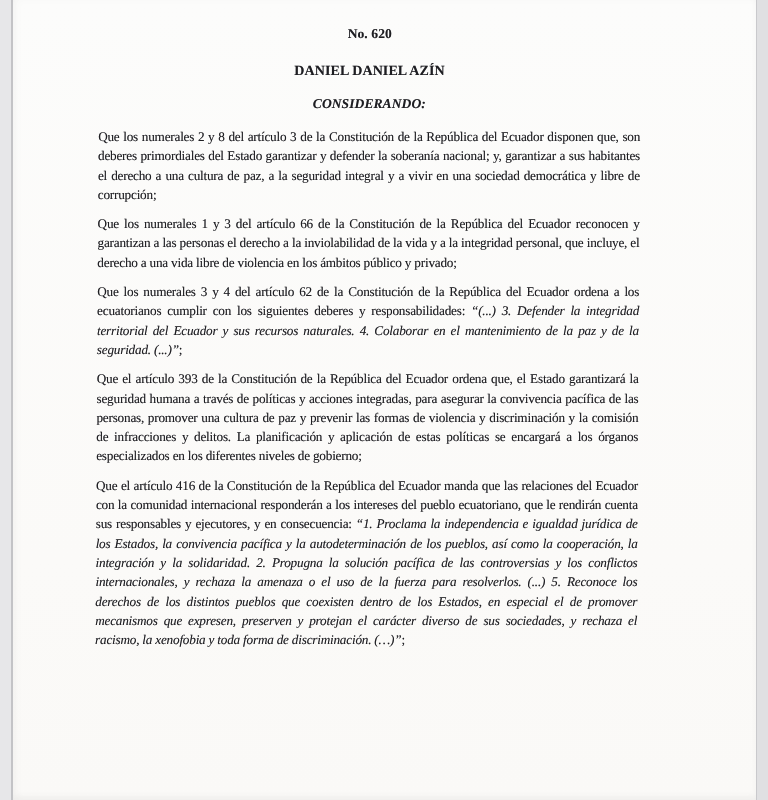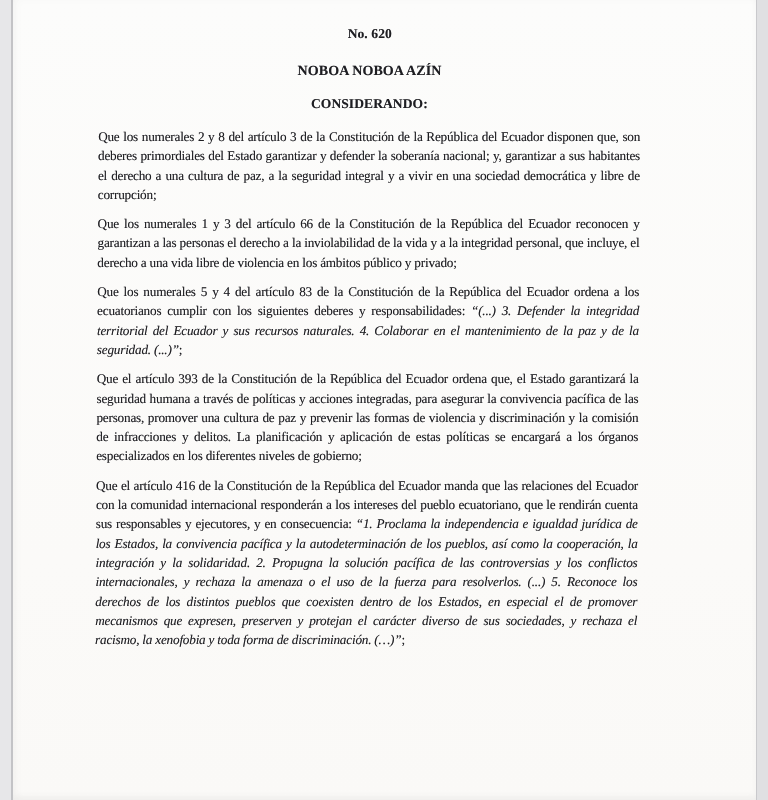--- a/index.html
+++ b/index.html
@@ -56,21 +56,21 @@
   .doc-heading {
     text-align: center;
     font-weight: bold;
     font-size: 14px;
     letter-spacing: 0.1px;
     line-height: 15px;
   }
   .h-number   { margin: 26px 0 22px 0; font-size: 13.5px; }
   .h-author   { margin: 0 0 18px 0; }
   .h-title    { margin: 0 0 17px 0; }
-  .h-section  { margin: 0 0 16px 0; font-size: 13.5px; }
+  .h-section  { margin: 0 0 16px 0; font-size: 13.5px; font-style: italic; }
   .paragraph-list p {
     margin: 0 0 10px 0;
     font-size: 13.2px;
     letter-spacing: -0.2px;
     line-height: 19.3px;
     text-align: justify;
   }
   .paragraph-list .it {
     font-style: italic;
   }
@@ -80,28 +80,28 @@
 
 <div class="scan-wrap">
   <div class="edge-strip edge-left"></div>
   <div class="edge-strip edge-right"></div>
 
   <div class="paper">
     <div class="page-inner">
 
       <div class="doc-heading h-number">No. 620</div>
 
-      <div class="doc-heading h-author">NOBOA NOBOA AZÍN</div>
+      <div class="doc-heading h-author">DANIEL DANIEL AZÍN</div>
 
 
       <div class="doc-heading h-section">CONSIDERANDO:</div>
 
       <div class="paragraph-list">
           <p><span>Que los numerales 2 y 8 del artículo 3 de la Constitución de la República del Ecuador disponen que, son deberes primordiales del Estado garantizar y defender la soberanía nacional; y, garantizar a sus habitantes el derecho a una cultura de paz, a la seguridad integral y a vivir en una sociedad democrática y libre de corrupción;</span></p>
           <p><span>Que los numerales 1 y 3 del artículo 66 de la Constitución de la República del Ecuador reconocen y garantizan a las personas el derecho a la inviolabilidad de la vida y a la integridad personal, que incluye, el derecho a una vida libre de violencia en los ámbitos público y privado;</span></p>
-          <p><span>Que los numerales 5 y 4 del artículo 83 de la Constitución de la República del Ecuador ordena a los ecuatorianos cumplir con los siguientes deberes y responsabilidades: </span><span class="it">“(...) 3. Defender la integridad territorial del Ecuador y sus recursos naturales. 4. Colaborar en el mantenimiento de la paz y de la seguridad. (...)”</span><span>;</span></p>
+          <p><span>Que los numerales 3 y 4 del artículo 62 de la Constitución de la República del Ecuador ordena a los ecuatorianos cumplir con los siguientes deberes y responsabilidades: </span><span class="it">“(...) 3. Defender la integridad territorial del Ecuador y sus recursos naturales. 4. Colaborar en el mantenimiento de la paz y de la seguridad. (...)”</span><span>;</span></p>
           <p><span>Que el artículo 393 de la Constitución de la República del Ecuador ordena que, el Estado garantizará la seguridad humana a través de políticas y acciones integradas, para asegurar la convivencia pacífica de las personas, promover una cultura de paz y prevenir las formas de violencia y discriminación y la comisión de infracciones y delitos. La planificación y aplicación de estas políticas se encargará a los órganos especializados en los diferentes niveles de gobierno;</span></p>
           <p><span>Que el artículo 416 de la Constitución de la República del Ecuador manda que las relaciones del Ecuador con la comunidad internacional responderán a los intereses del pueblo ecuatoriano, que le rendirán cuenta sus responsables y ejecutores, y en consecuencia: </span><span class="it">“1. Proclama la independencia e igualdad jurídica de los Estados, la convivencia pacífica y la autodeterminación de los pueblos, así como la cooperación, la integración y la solidaridad. 2. Propugna la solución pacífica de las controversias y los conflictos internacionales, y rechaza la amenaza o el uso de la fuerza para resolverlos. (...) 5. Reconoce los derechos de los distintos pueblos que coexisten dentro de los Estados, en especial el de promover mecanismos que expresen, preserven y protejan el carácter diverso de sus sociedades, y rechaza el racismo, la xenofobia y toda forma de discriminación. (…)”</span><span>;</span></p>
         </div>
 
     </div>
   </div>
 </div>
 
 </body></html>

